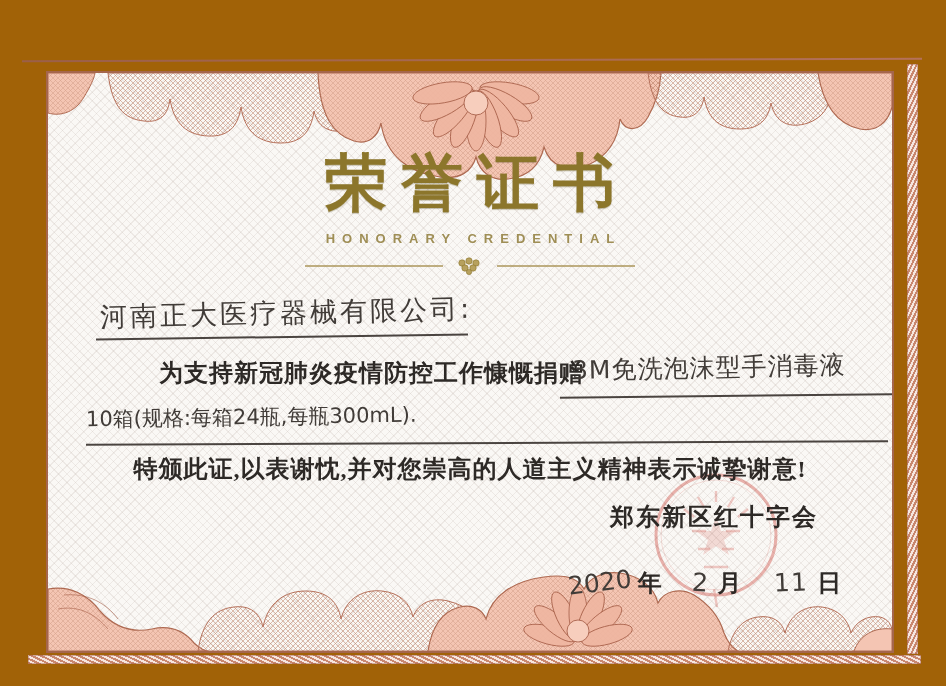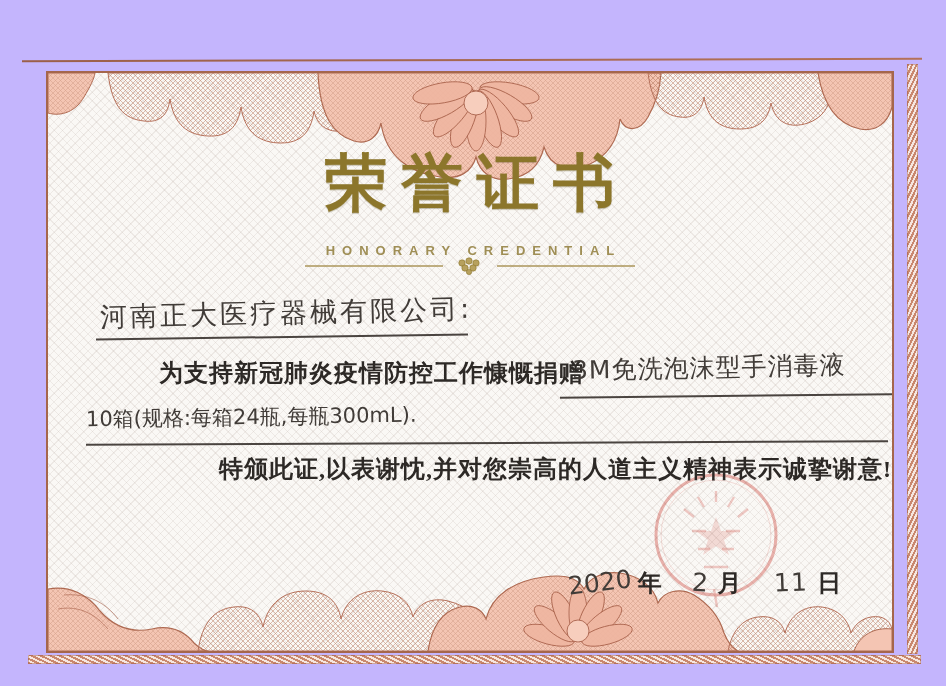--- a/index.html
+++ b/index.html
@@ -1,16 +1,16 @@
 <!DOCTYPE html>
 <html><head>
 <meta charset="utf-8">
 <style>
   html,body{margin:0;padding:0;background:#ffffff;}
-  .photo{position:relative;width:946px;height:686px;background:#c4b5fd;overflow:hidden;
+  .photo{position:relative;width:946px;height:686px;background:#a16207;overflow:hidden;
          font-family:"Liberation Serif",serif;}
   
   .topline{position:absolute;left:22px;top:59px;width:900px;height:2px;
            background:linear-gradient(90deg,#9b5f49 0%,#a96a52 60%,#b5715a 100%);
            transform:rotate(-0.15deg);}
   
   .rope{position:absolute;
         background:repeating-linear-gradient(115deg,#c9876e 0 2px,#f6e7e0 2px 4px);
         box-shadow:inset 0 0 0 1px rgba(160,90,70,.45);}
   .rope-right{right:28px;top:64px;width:11px;height:590px;}
@@ -25,39 +25,39 @@
            #faf8f5;}
   .frame svg.garland{position:absolute;left:0;z-index:0;display:block;}
   .garland-top{top:0;}
   .garland-bottom{bottom:0;}
   
   .title{position:absolute;top:68px;left:0;right:0;z-index:3;text-align:center;
          font-size:62px;font-weight:bold;letter-spacing:14px;text-indent:14px;
          color:#8c762b;text-shadow:0 1px 1px rgba(90,75,25,.35);}
   .subtitle{position:absolute;top:158px;left:0;right:0;z-index:3;text-align:center;
             font-family:"Liberation Sans",sans-serif;
-            font-size:13px;font-weight:bold;letter-spacing:7px;text-indent:7px;color:#9f8e55;margin-top:12px;}
+            font-size:13px;font-weight:bold;letter-spacing:7px;text-indent:7px;color:#9f8e55;}
   .divider{position:absolute;top:184px;left:0;right:0;z-index:3;
            display:flex;align-items:center;justify-content:center;gap:10px;}
   .divider .rule{width:138px;height:2px;background:#ab965a;opacity:.75;}
   
   .hand{font-family:"DejaVu Sans",cursive;color:#413c38;}
   .recipient{position:absolute;left:52px;top:222px;z-index:3;font-size:27px;letter-spacing:3px;
              transform:rotate(-1.3deg);}
   .u-line{position:absolute;height:2px;background:#4a4440;z-index:2;}
   .u-recipient{left:48px;top:263px;width:372px;transform:rotate(-0.8deg);}
   .lead{position:absolute;left:111px;top:284px;z-index:3;font-size:24px;font-weight:bold;
         letter-spacing:1px;color:#2d2926;}
   .donated{position:absolute;left:524px;top:278px;z-index:3;font-size:25px;letter-spacing:1px;
            transform:rotate(-1.2deg);}
   .u-donated{left:512px;top:322px;width:332px;transform:rotate(-0.6deg);}
   .quantity{position:absolute;left:38px;top:330px;z-index:3;font-size:21px;letter-spacing:0;
             transform:rotate(-0.8deg);}
   .u-quantity{left:38px;top:369px;width:802px;transform:rotate(-0.25deg);}
-  .gratitude{position:absolute;left:0;right:0;top:380px;z-index:3;text-align:right;
+  .gratitude{position:absolute;left:0;right:0;top:380px;z-index:3;text-align:center;
              font-size:24px;font-weight:bold;letter-spacing:1px;color:#2d2926;}
   .issuer{position:absolute;left:562px;top:428px;z-index:3;font-size:24px;font-weight:bold;
           letter-spacing:2px;color:#2d2926;}
   .issuer-note{position:absolute;left:336px;top:461px;z-index:3;font-size:22px;font-weight:bold;
                letter-spacing:0;color:#2d2926;}
   .date-row{position:absolute;left:520px;top:494px;z-index:3;display:flex;align-items:baseline;
             font-size:24px;font-weight:bold;color:#2d2926;}
   .date-row .hand{font-weight:normal;font-size:25px;}
   .d-year{transform:rotate(-7deg);margin-right:6px;}
   .d-ylab{margin-right:30px;}
@@ -186,20 +186,21 @@
     <div class="recipient hand">河南正大医疗器械有限公司:</div>
     <div class="u-line u-recipient"></div>
 
     <div class="lead">为支持新冠肺炎疫情防控工作慷慨捐赠</div>
     <div class="donated hand">3M免洗泡沫型手消毒液</div>
     <div class="u-line u-donated"></div>
     <div class="quantity hand">10箱(规格:每箱24瓶,每瓶300mL).</div>
     <div class="u-line u-quantity"></div>
     <div class="gratitude">特颁此证,以表谢忱,并对您崇高的人道主义精神表示诚挚谢意!</div>
 
+    <div class="issuer">郑东新区红十字会</div>
     <div class="date-row">
       <span class="hand d-year">2020</span>
       <span class="d-ylab">年</span>
       <span class="hand d-month">2</span>
       <span class="d-mlab">月</span>
       <span class="hand d-day">11</span>
       <span>日</span>
     </div>
 
   </div>

